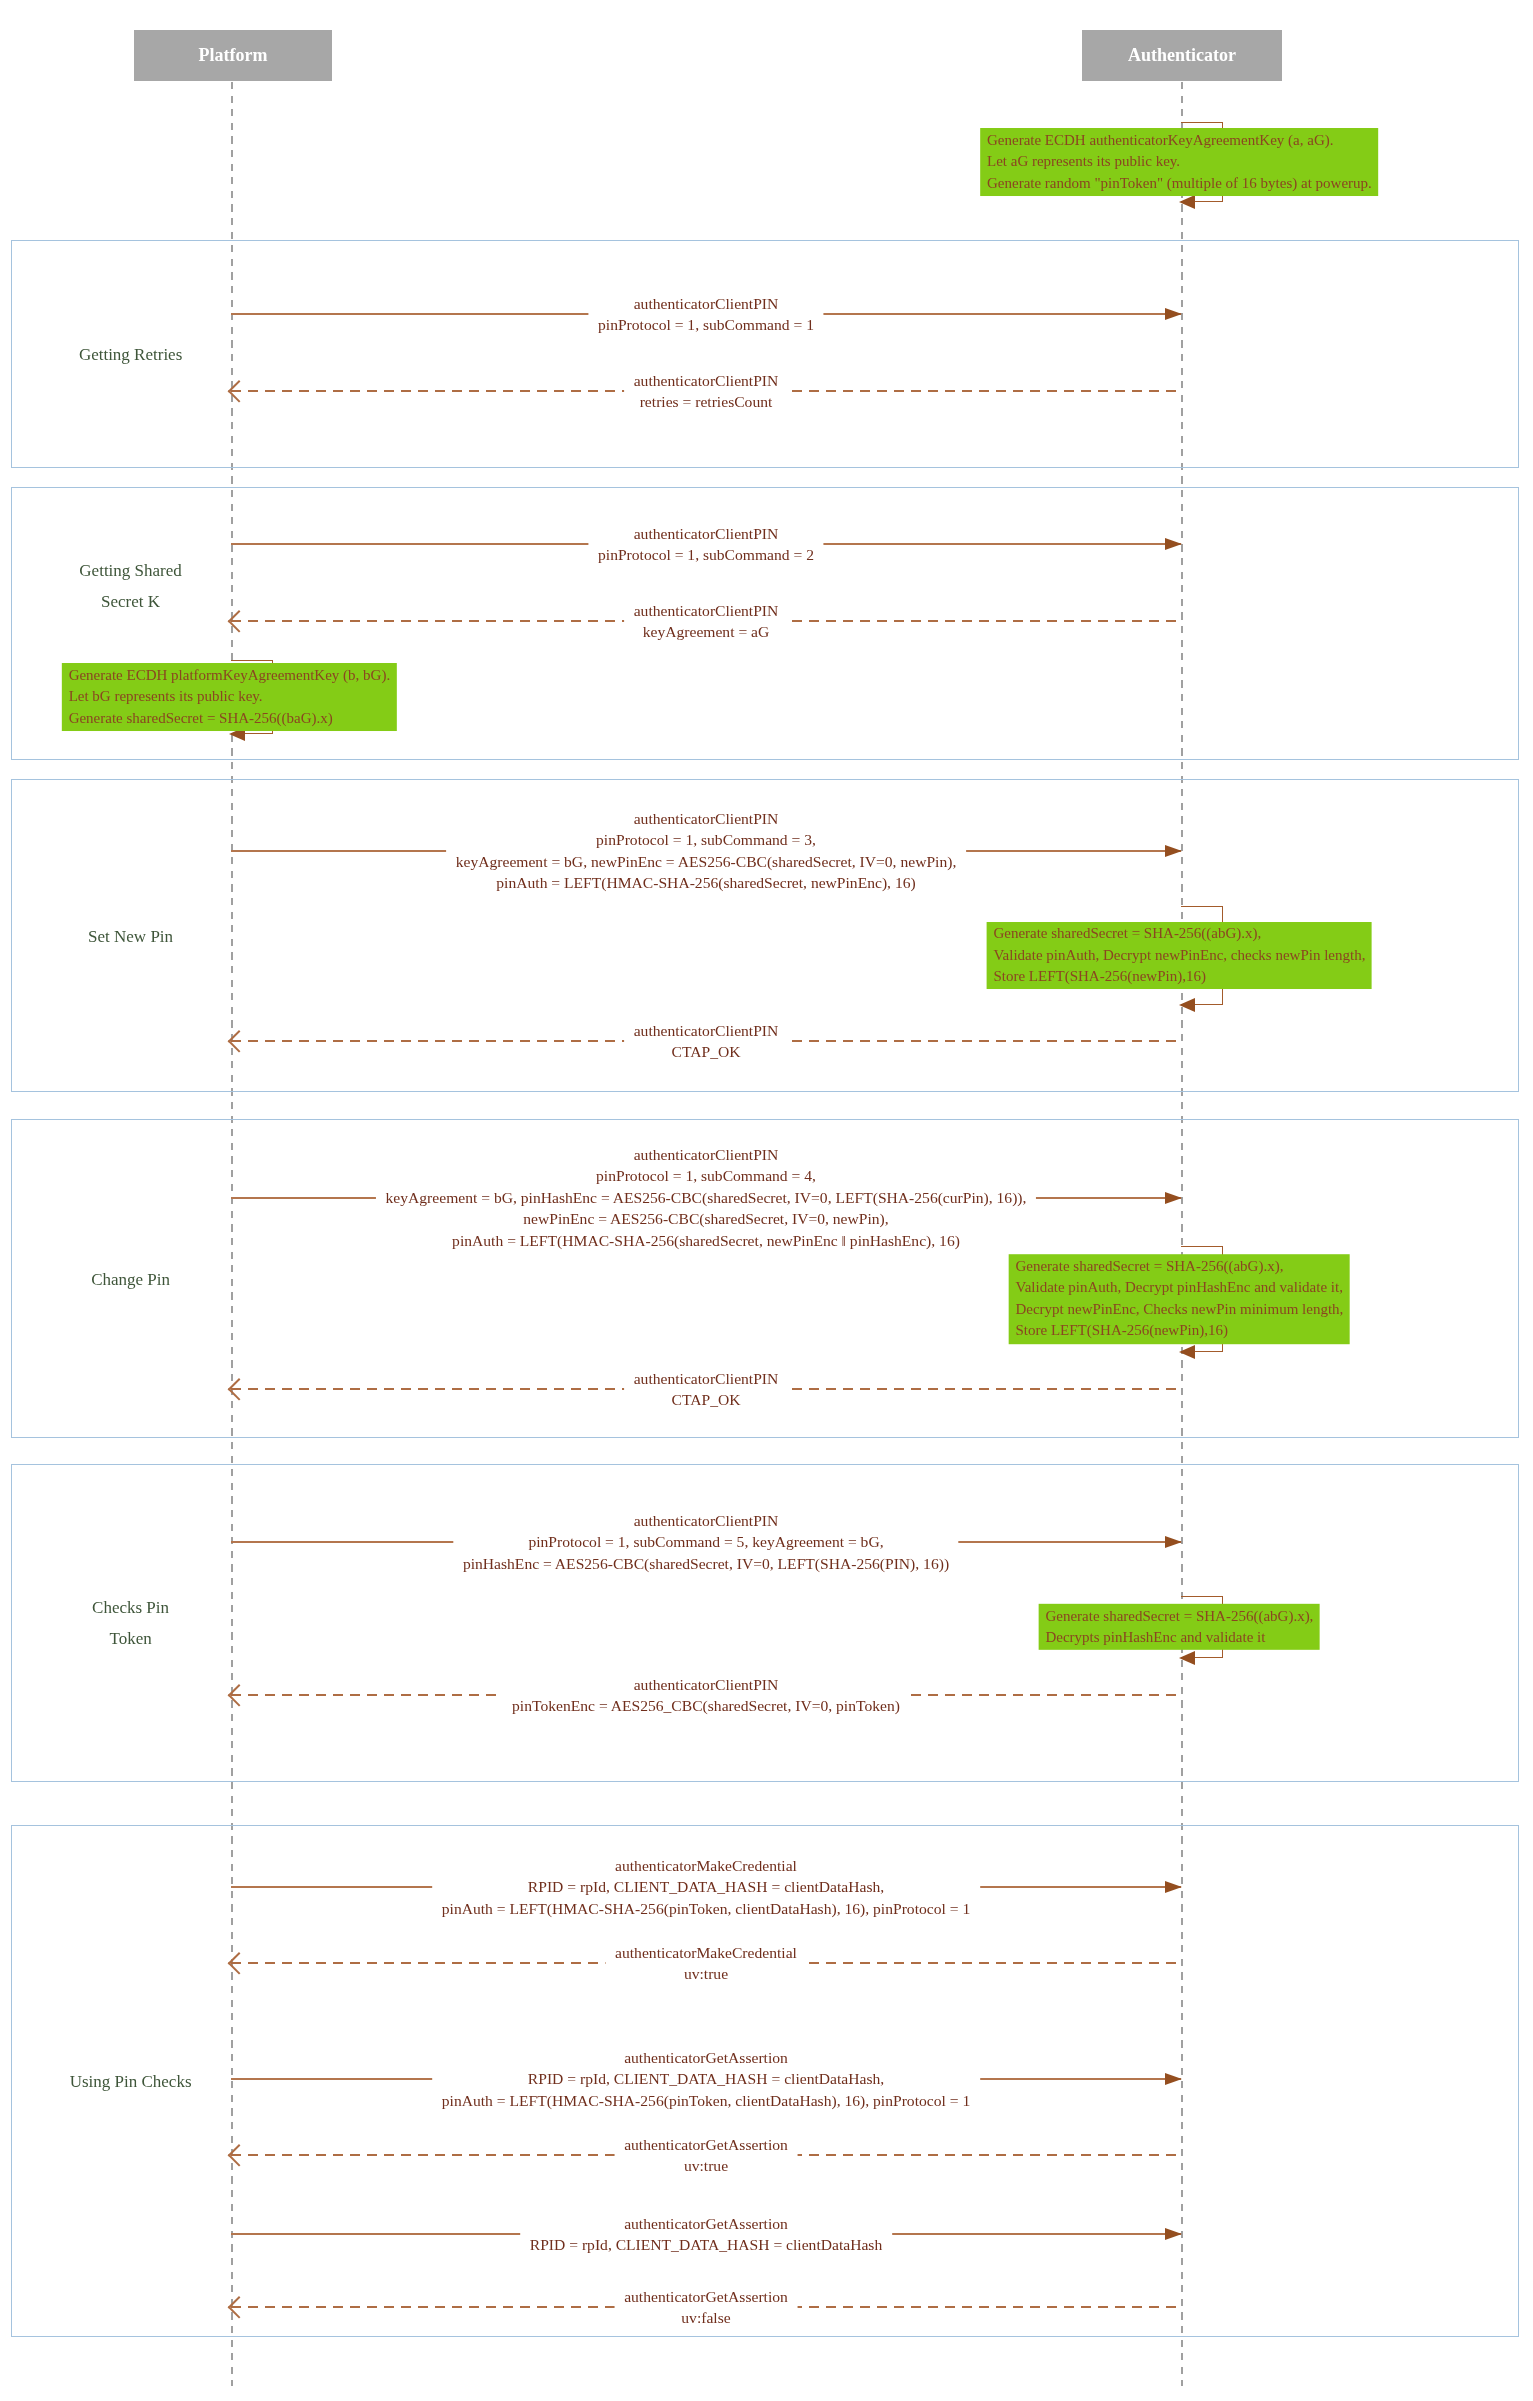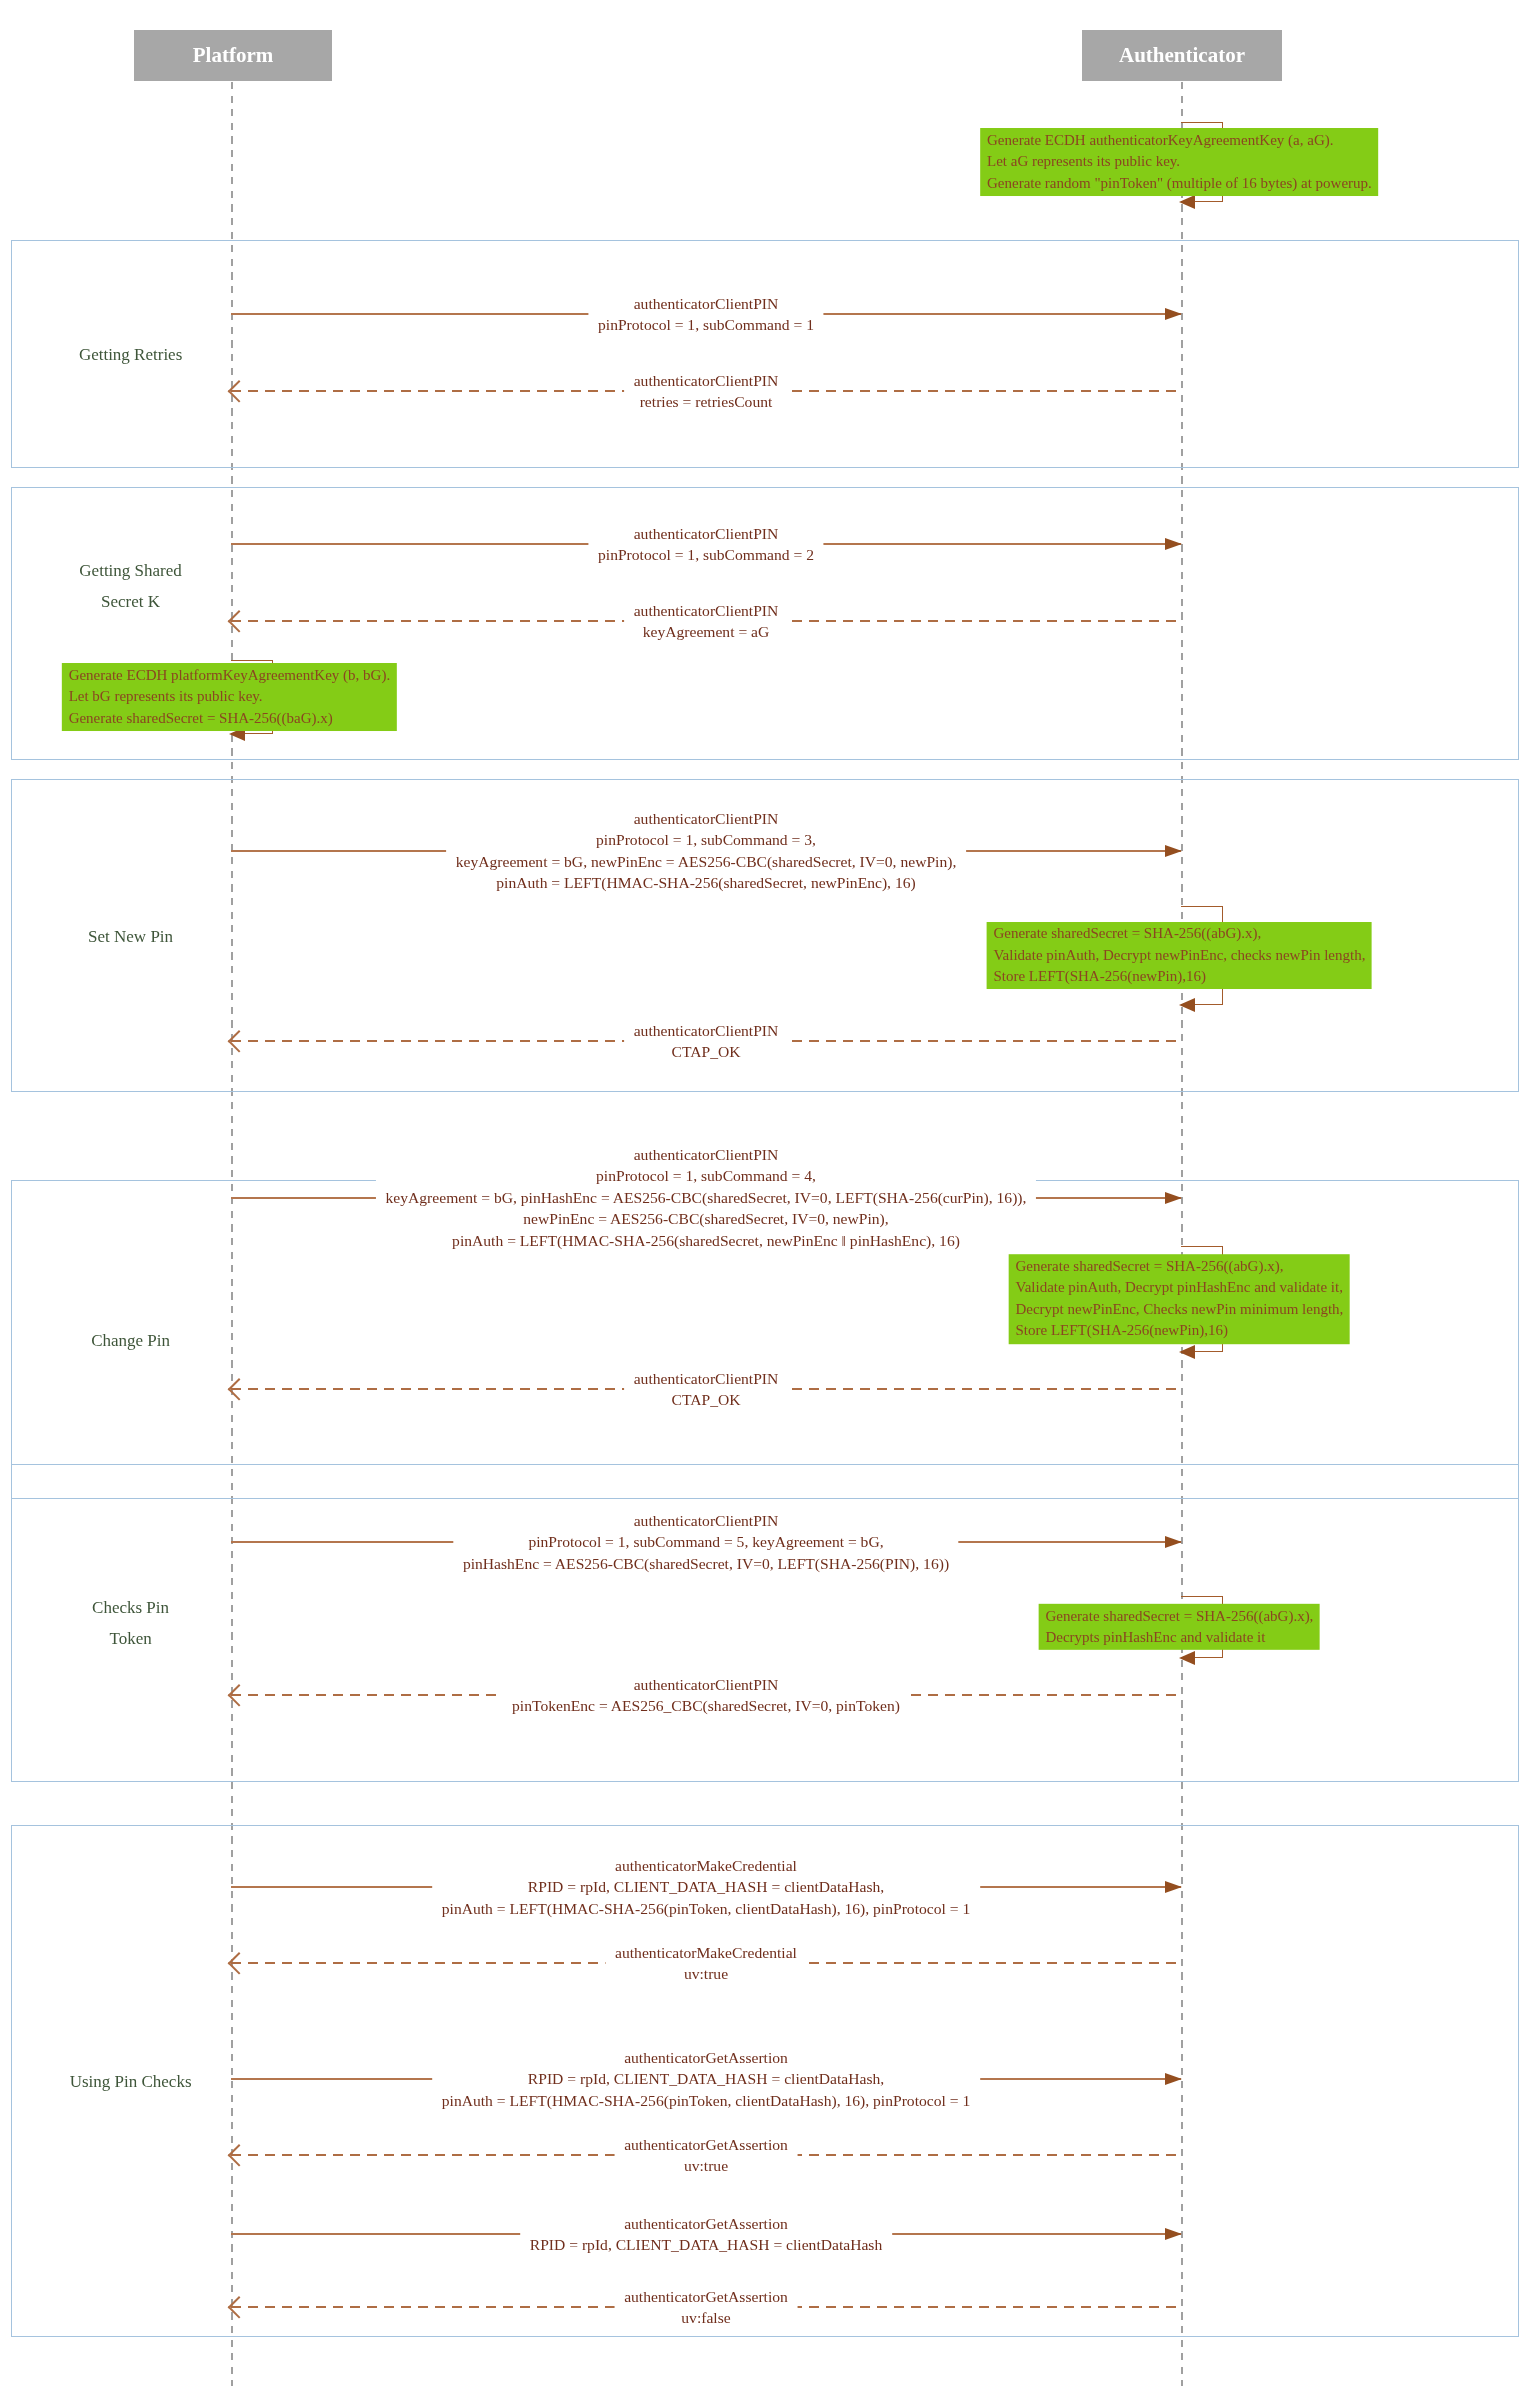--- a/index.html
+++ b/index.html
@@ -5,21 +5,21 @@
 <style>
   html,body{margin:0;padding:0;background:#fff;}
   .diagram{
     position:relative; width:1534px; height:2401px; background:#fff;
     font-family:"Liberation Serif","DejaVu Serif",serif; overflow:hidden;
   }
   
   .actor{
     position:absolute; top:30px; height:51px;
     background:var(--actor_bg,#a7a7a7); color:#fff;
-    font-weight:bold; font-size:21px;
+    font-weight:bold; font-size:18px;
     display:flex; align-items:center; justify-content:center;
   }
   
   .lifeline{
     position:absolute; top:82px; height:2304px; width:1.6px;
     background:repeating-linear-gradient(180deg,var(--lifeline,#a0a0a0) 0 7.2px,transparent 7.2px 13.6px);
   }
   
   .frame{
     position:absolute; left:11.2px; width:1508px;
@@ -151,21 +151,21 @@
 Validate pinAuth, Decrypt newPinEnc, checks newPin length,
 Store LEFT(SHA-256(newPin),16)</div>
   </div>
   <div class="msg" style="top:1041px;">
     <div class="line dashed"></div>
     <div class="chev"></div>
     <div class="msg-text">authenticatorClientPIN
 CTAP_OK</div>
   </div>
 
-  <div class="frame" style="top:1180px;height:319px;">
+  <div class="frame" style="top:1119px;height:319px;">
     <div class="frame-label">Change Pin</div>
   </div>
   <div class="msg" style="top:1198px;">
     <div class="line solid"></div>
     <div class="head-right"></div>
     <div class="msg-text">authenticatorClientPIN
 pinProtocol = 1, subCommand = 4,
 keyAgreement = bG, pinHashEnc = AES256-CBC(sharedSecret, IV=0, LEFT(SHA-256(curPin), 16)),
 newPinEnc = AES256-CBC(sharedSecret, IV=0, newPin),
 pinAuth = LEFT(HMAC-SHA-256(sharedSecret, newPinEnc ‖ pinHashEnc), 16)</div>

